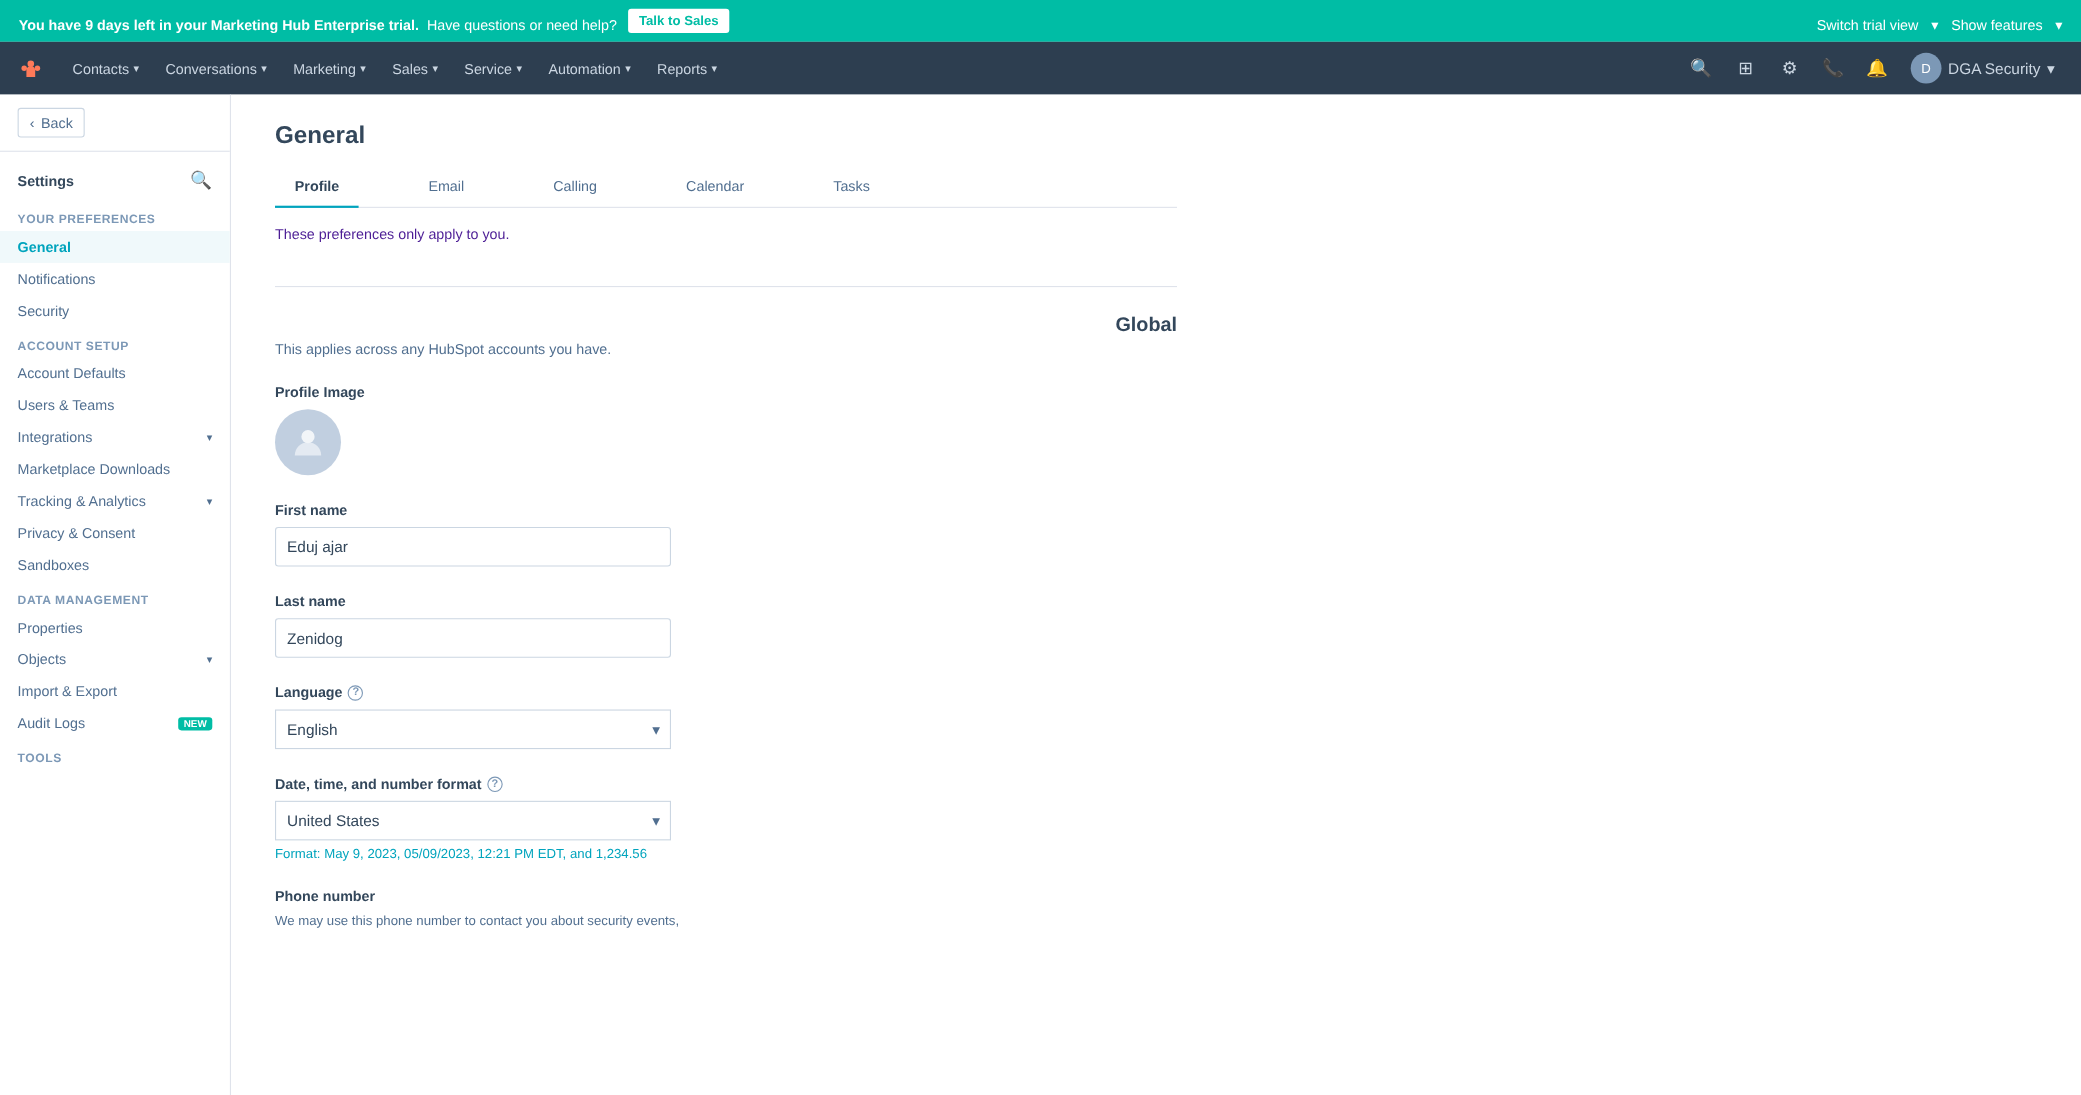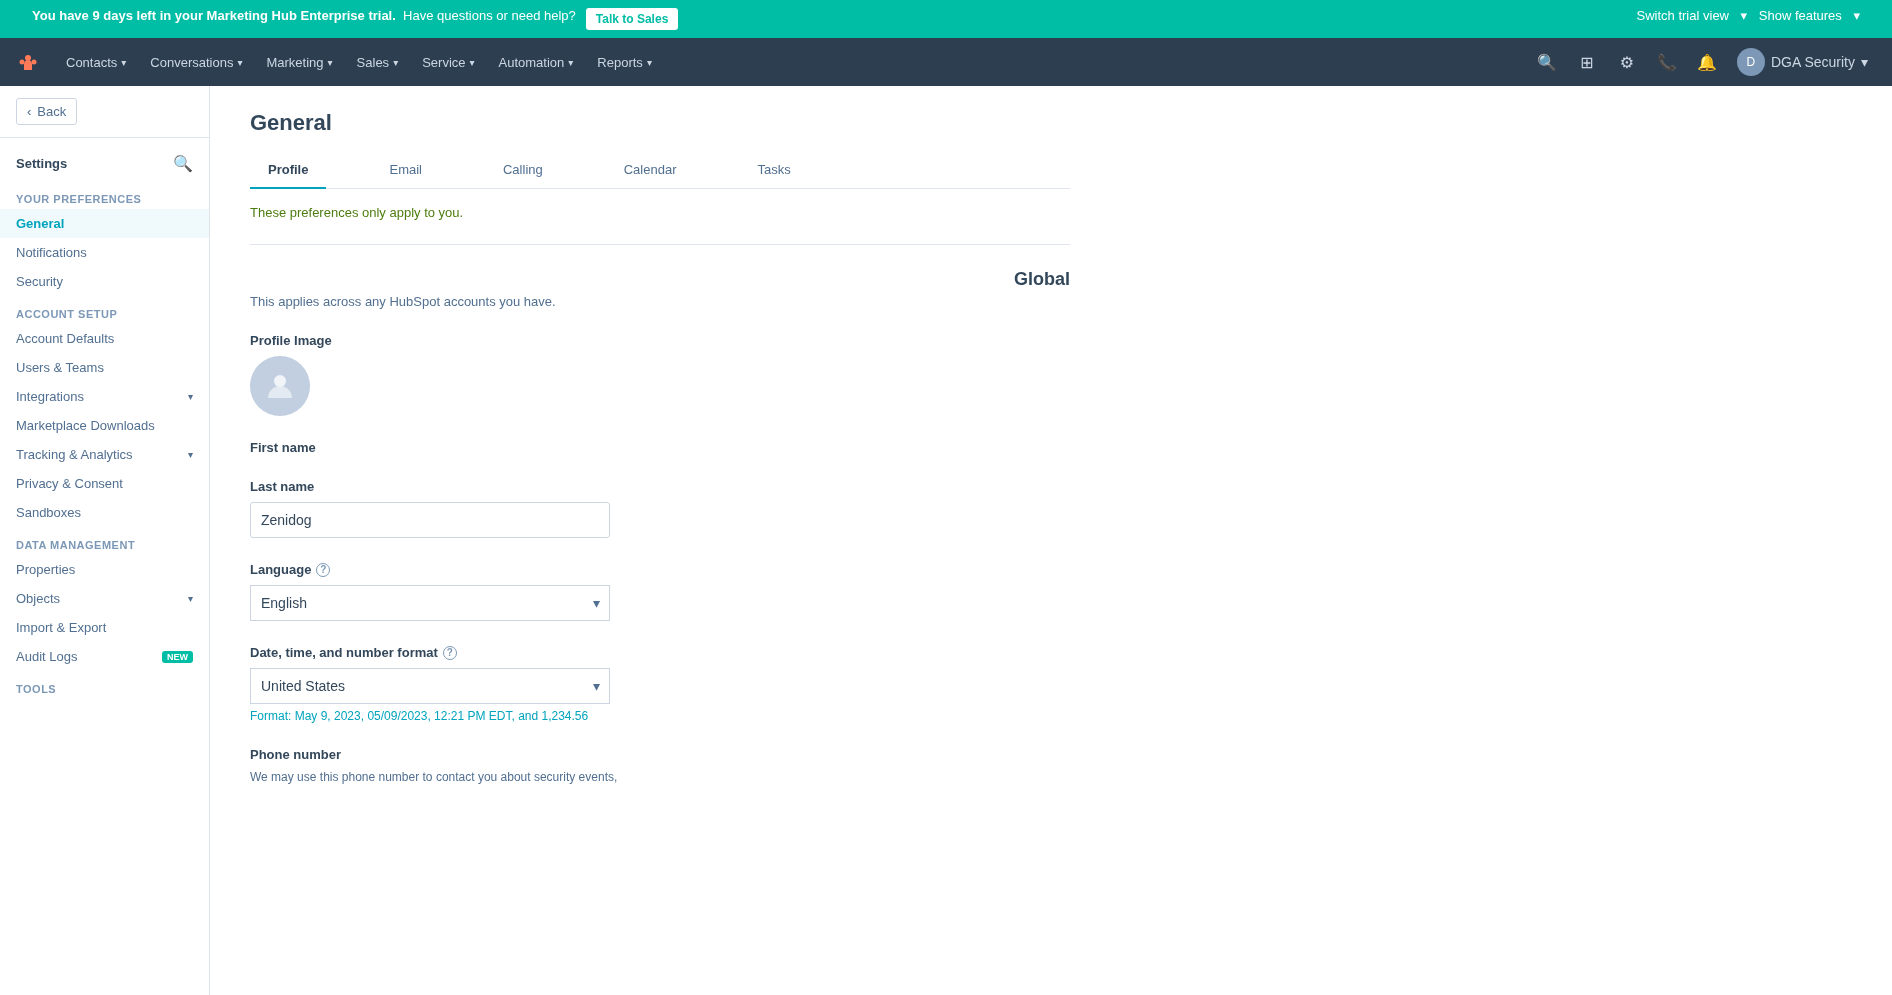--- a/index.html
+++ b/index.html
@@ -2,23 +2,23 @@
 <html><head>
   <meta charset="utf-8">
   <style>
     * { box-sizing: border-box; margin: 0; padding: 0; }
     body { font-family: -apple-system, BlinkMacSystemFont, 'Segoe UI', Helvetica, Arial, sans-serif; font-size: 14px; color: #33475b; background: #f5f8fa; }
 
     
     .trial-banner {
       background: #00bda5;
       color: white;
-      padding: 8px 32px;
-      display: flex;
-      align-items: flex-start;
+      padding: 8px 17px;
+      display: flex;
+      align-items: flex-end;
       gap: 10px;
       font-size: 13px;
     }
     .trial-banner strong { font-weight: 700; }
     .trial-banner .talk-btn {
       background: white;
       color: #00bda5;
       border: none;
       border-radius: 3px;
       padding: 4px 10px;
@@ -204,23 +204,23 @@
     .tab {
       padding: 10px 18px;
       cursor: pointer;
       color: #516f90;
       font-size: 13px;
       border-bottom: 2px solid transparent;
       margin-bottom: -1px;
     }
     .tab.active { color: #33475b; border-bottom: 2px solid #00a4bd; font-weight: 600; }
     .preferences-note {
-      color: #4d7c0f;
-      font-size: 13px;
-      margin-bottom: 24px;
+      color: #4c1d95;
+      font-size: 13px;
+      margin-bottom: 40px;
     }
     .section-heading {
       font-size: 18px;
       font-weight: 700;
       color: #33475b;
       margin-bottom: 4px;
       text-align: right;
     }
     .section-subtext {
       color: #516f90;
@@ -471,20 +471,21 @@
         <div class="profile-image-circle">
           <svg width="32" height="32" viewBox="0 0 32 32" fill="white" opacity="0.8">
             <circle cx="16" cy="11" r="6"></circle>
             <path d="M4 28c0-7 5.4-12 12-12s12 5 12 12" stroke="white" stroke-width="0" fill="white" opacity="0.7"></path>
           </svg>
         </div>
       </div>
 
       <div class="field-group">
         <div class="field-label">First name</div>
+        <input type="text" class="text-input" value="Eduj ajar" style="">
       </div>
 
       <div class="field-group">
         <div class="field-label">Last name</div>
         <input type="text" class="text-input" value="Zenidog" style="">
       </div>
 
       <div class="field-group">
         <div class="field-label">
           <span>Language</span>

